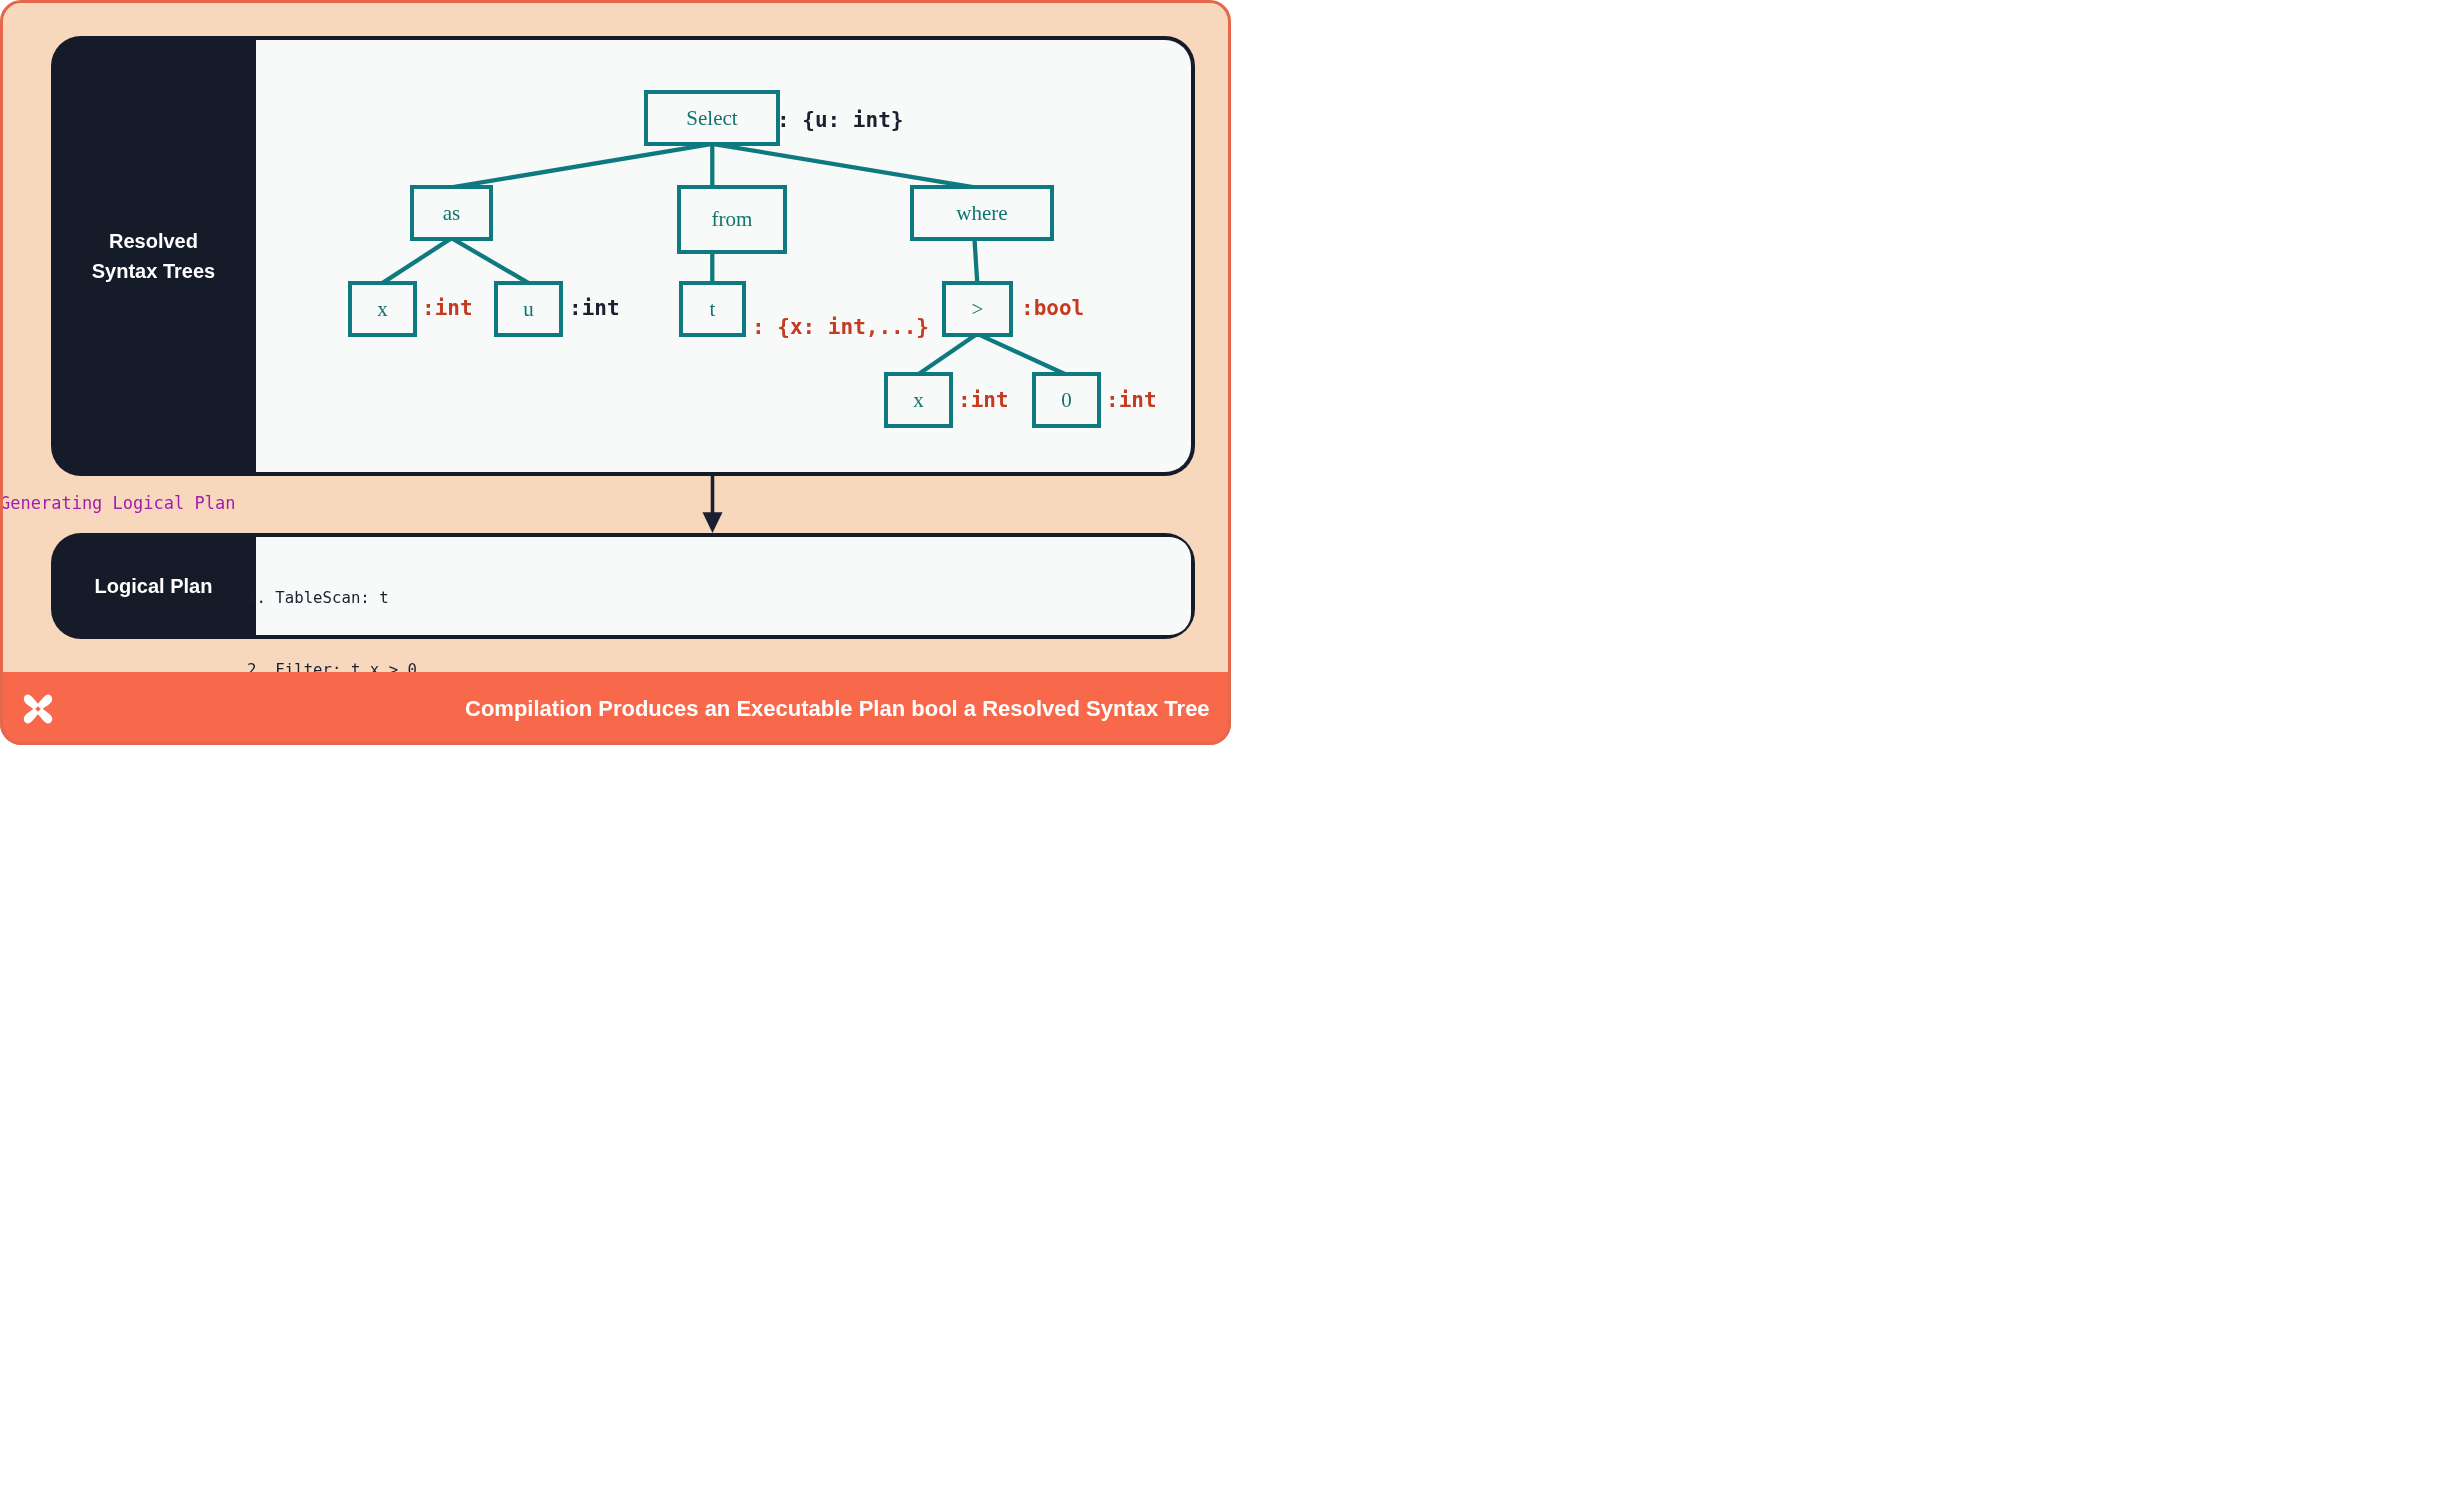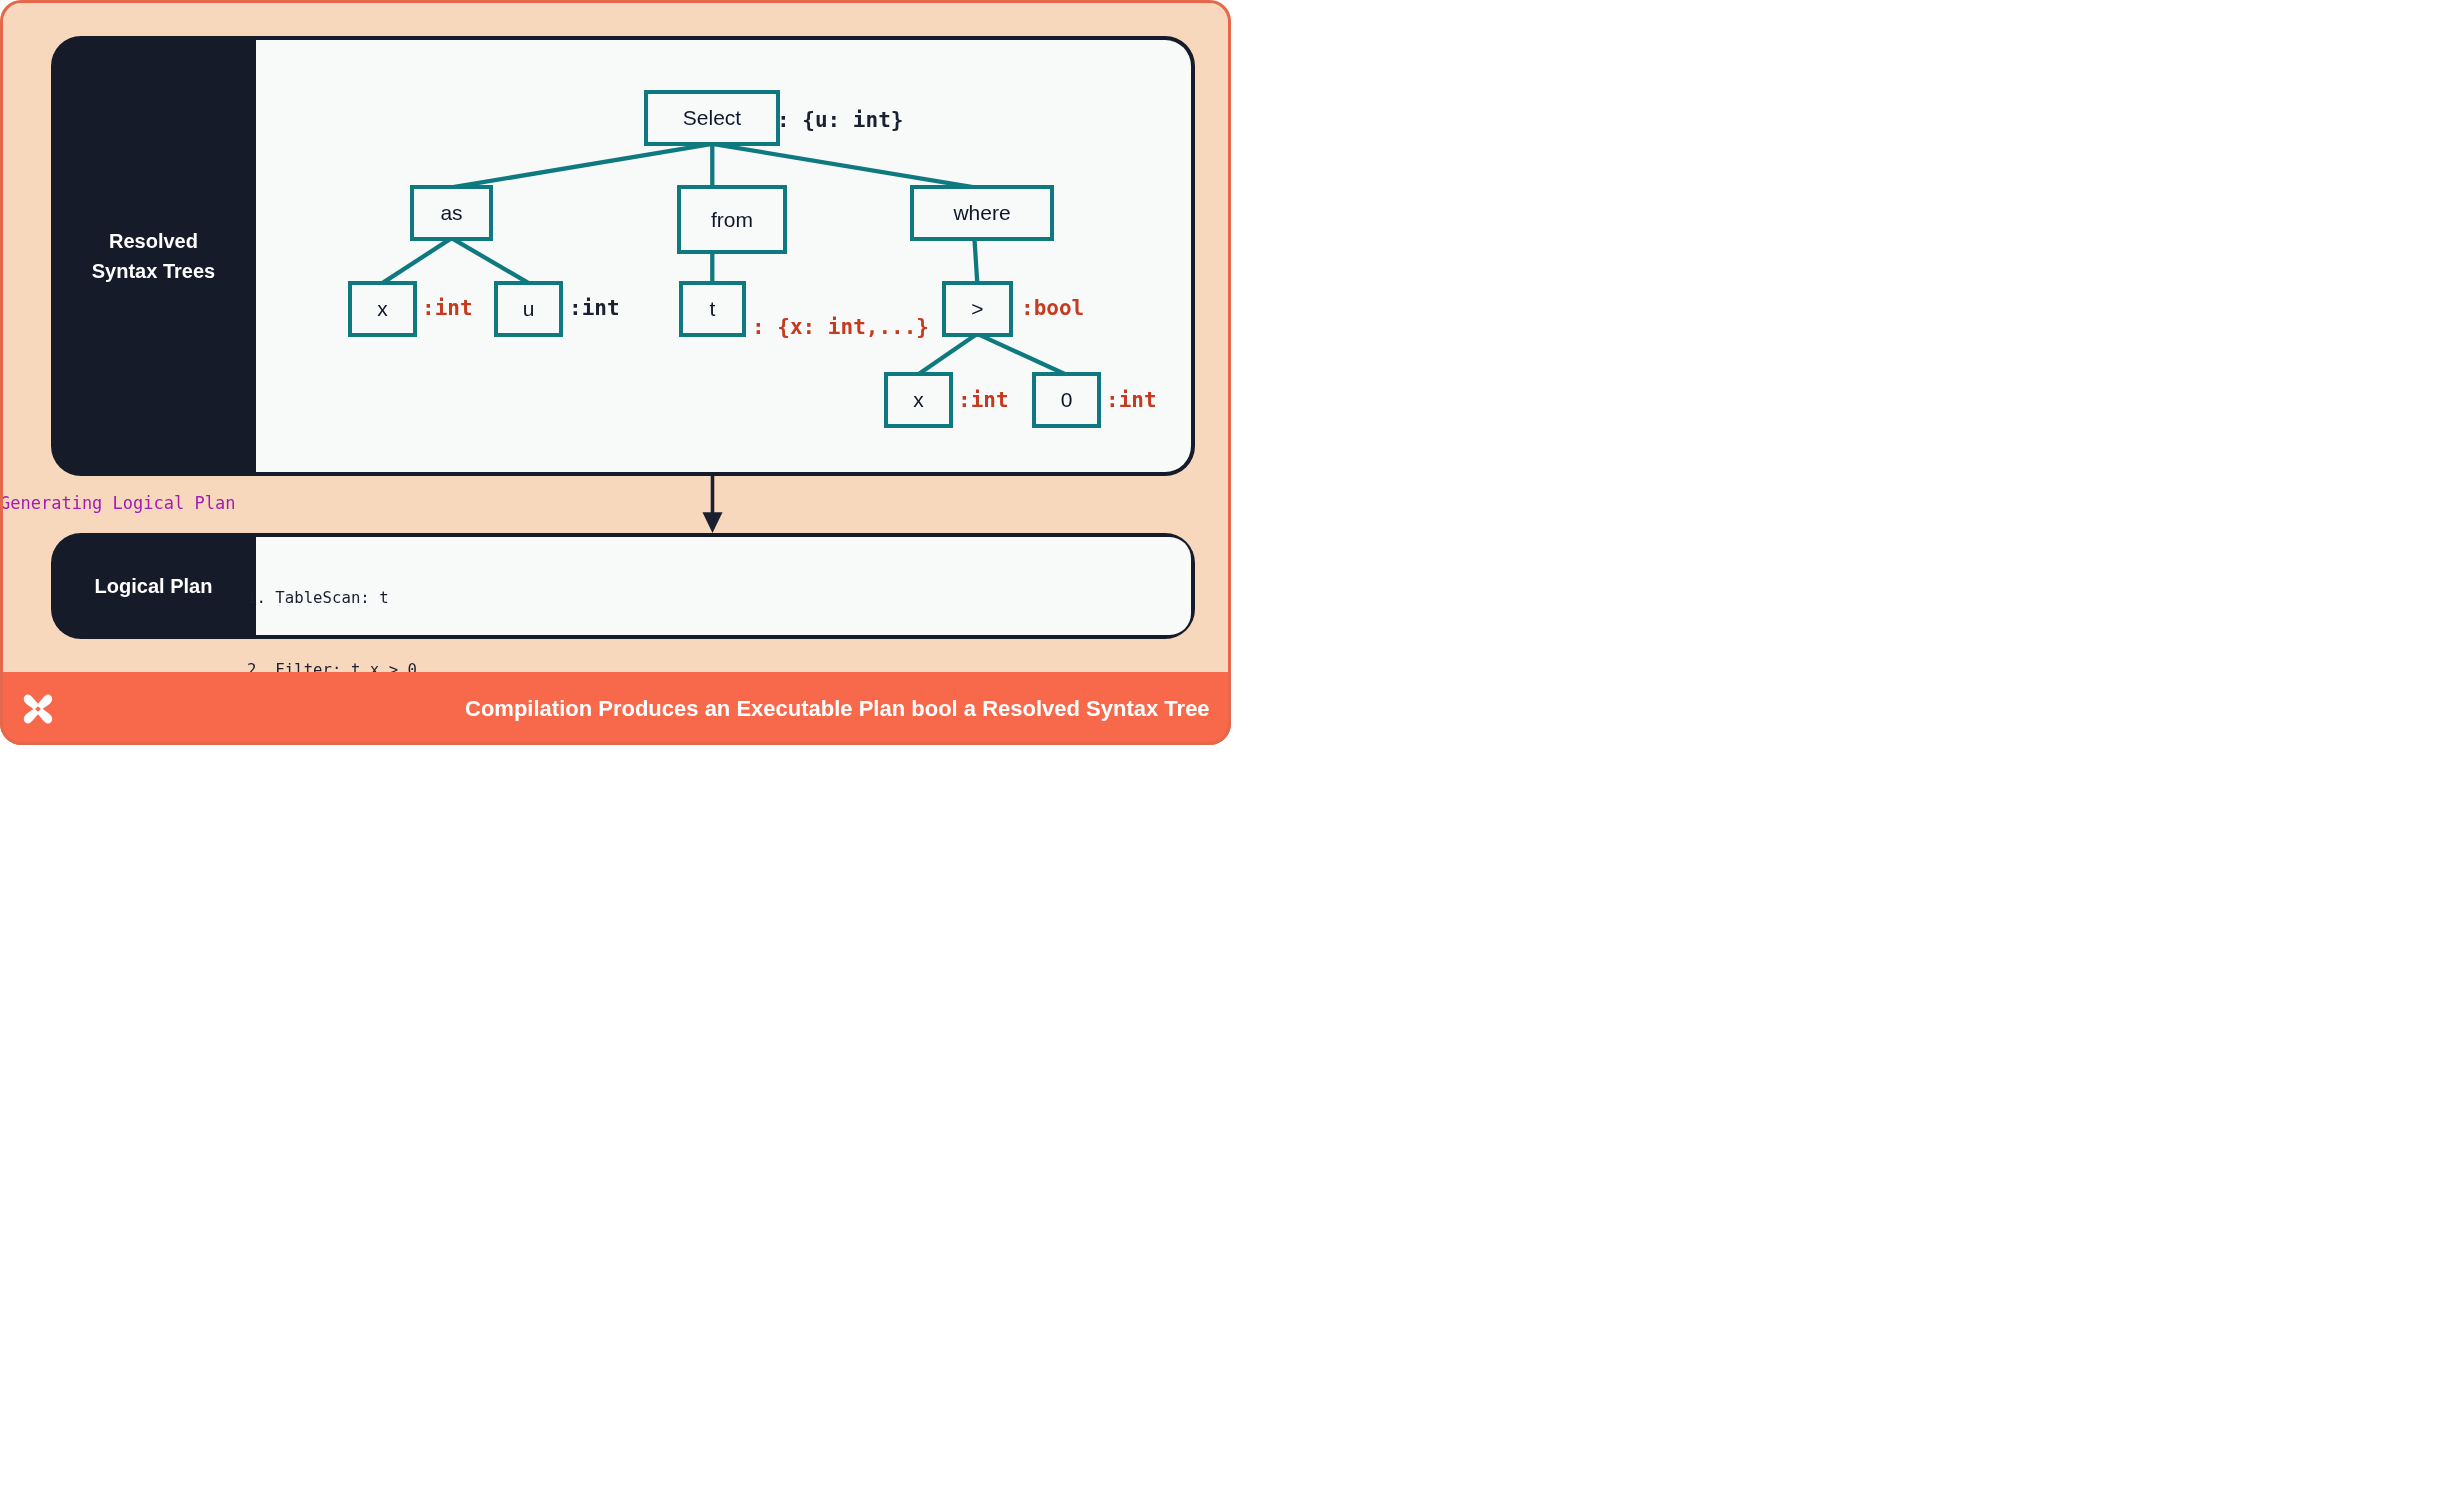--- a/index.html
+++ b/index.html
@@ -25,22 +25,22 @@
                    line-height:30px; text-align:center; }
 
   .content { position:absolute; left:205px; top:4.3px; right:4.3px; bottom:4.3px;
              background:#f8f9f9; border-radius:0 26px 26px 0; z-index:0; }
 
   
   .edges { position:absolute; left:0; top:0; z-index:1; }
   .node { position:absolute; z-index:2; border:4.3px solid #0e7a80;
           background:#f8f9f9; display:flex; align-items:center;
           justify-content:center;
-          font-family:Liberation Sans, sans-serif;
-          font-size:21px; color:#0f172a; }
+          font-family:Liberation Serif, serif;
+          font-size:21px; color:#0f766e; }
   .ann { position:absolute; z-index:2; transform:translateY(-50%);
          font-family:"DejaVu Sans Mono", monospace; font-weight:700;
          font-size:21px; white-space:pre; }
   .ann.red  { color:#c63b1f; }
   .ann.dark { color:#1b2130; }
 
   
   .transition-label { position:absolute; left:0; top:503px; width:696px;
           text-align:left; transform:translateY(-50%);
           font-family:"DejaVu Sans Mono", monospace;

